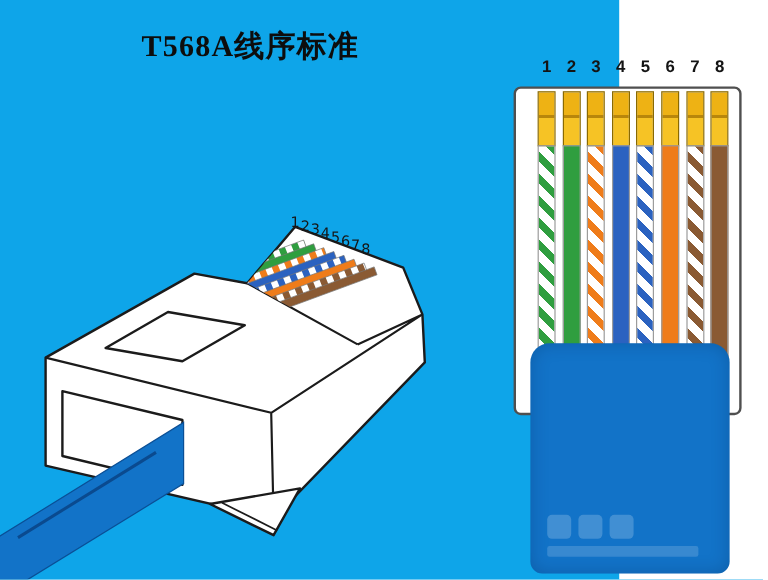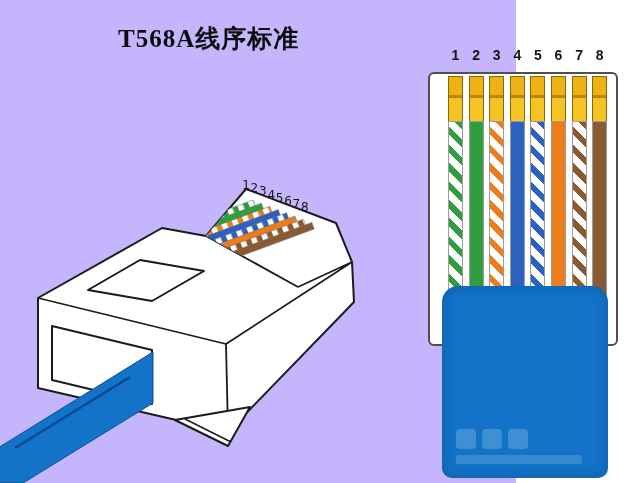--- a/index.html
+++ b/index.html
@@ -1,20 +1,20 @@
 <!DOCTYPE html>
 <html><head>
 <meta charset="utf-8">
 <style>
   html,body{margin:0;padding:0;}
   body{
     width:640px;height:483px;position:relative;overflow:hidden;
     background:#ffffff;font-family:"Liberation Sans",sans-serif;
   }
-  .stage{position:absolute;inset:0;width:516px;height:483px;background:#c4b5fd;}
+  .stage{position:absolute;inset:0;width:516px;height:483px;background:#0ea5e9;}
   .title{
     position:absolute;left:118px;top:22px;margin:0;
     font-family:"Liberation Serif",serif;font-size:25px;font-weight:700;
     color:#0d0d0d;letter-spacing:1px;white-space:nowrap;
   }
   #left-svg{position:absolute;left:0;top:0;width:640px;height:483px;}
   .front-view{position:absolute;left:425px;top:45px;width:210px;height:438px;}
   .outline{
     position:absolute;left:3px;top:27px;width:186px;height:270px;
     border:2px solid #4f4f4f;border-radius:6px;background:#fff;z-index:1;

